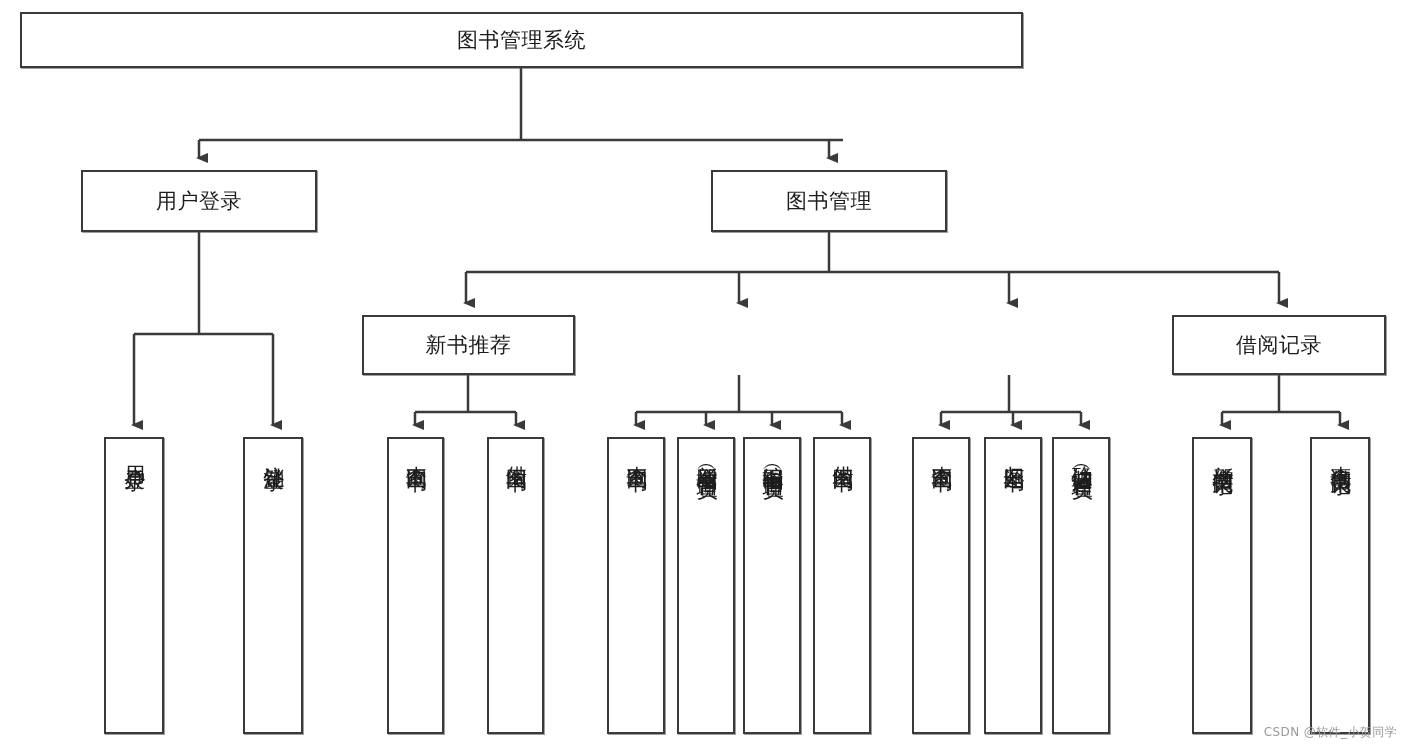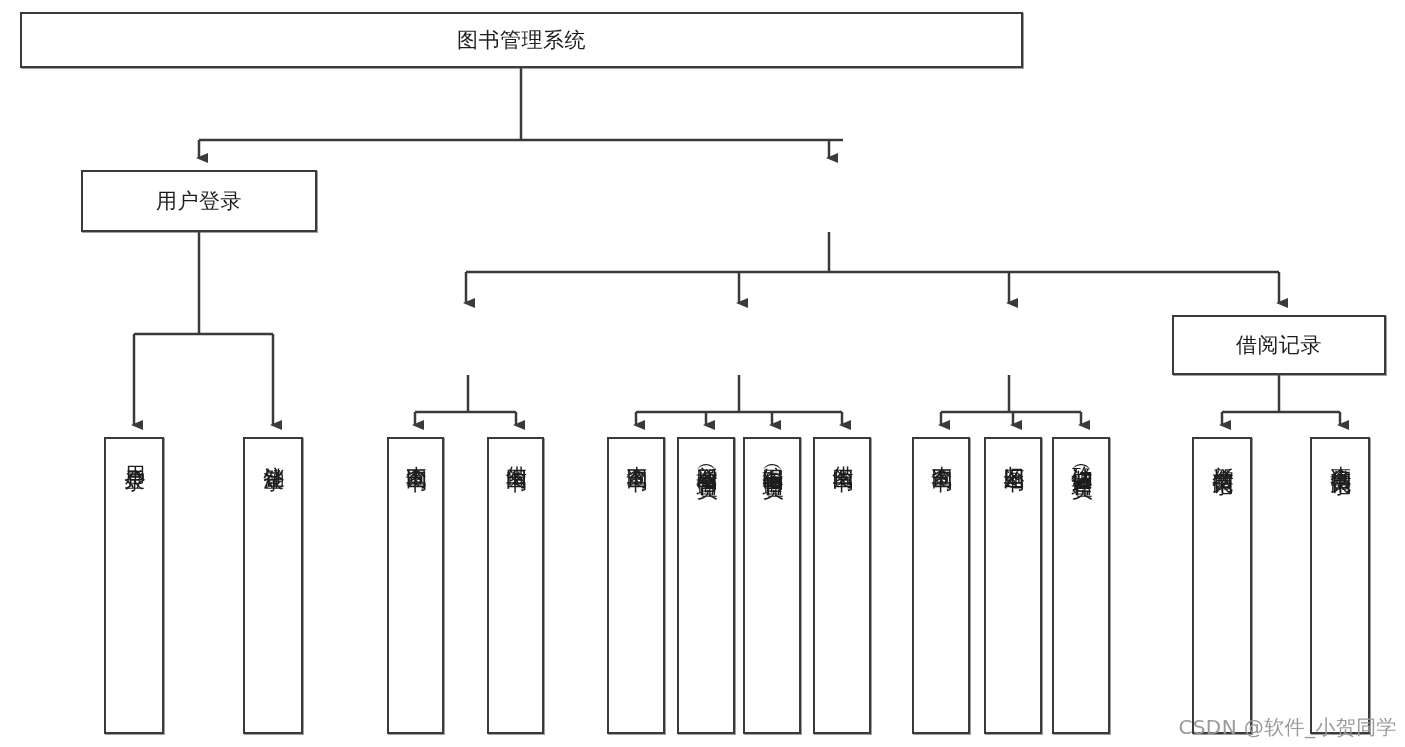--- a/index.html
+++ b/index.html
@@ -55,21 +55,21 @@
     white-space: normal;
     max-height: 282px;
   }
   .v-node.tall .node-label {
     max-height: 285px;
   }
   #watermark {
     position: absolute;
     right: 8px;
     bottom: 6px;
-    font-size: 20px;
+    font-size: 12px;
     color: #9a9a9a;
     letter-spacing: 0.4px;
     white-space: nowrap;
     pointer-events: none;
   }
 </style>
 </head>
 <body>
 
 <div id="canvas">
@@ -124,21 +124,27 @@
     </g>
   </svg>
 
   <div class="node h-node" style="left:20px;top:12px;width:1003px;height:56px;">
     <span class="node-label">图书管理系统</span>
   </div>
 
   <div class="node h-node" style="left:81px;top:170px;width:236px;height:62px;">
     <span class="node-label">用户登录</span>
   </div>
+  <div class="node h-node" style="left:711px;top:170px;width:236px;height:62px;">
+    <span class="node-label">图书管理</span>
+  </div>
 
+  <div class="node h-node" style="left:362px;top:315px;width:213px;height:60px;">
+    <span class="node-label">新书推荐</span>
+  </div>
   <div class="node h-node" style="left:1172px;top:315px;width:214px;height:60px;">
     <span class="node-label">借阅记录</span>
   </div>
 
   <div class="node v-node" style="left:104px;top:437px;width:60px;height:297px;">
     <span class="node-label">用户登录</span>
   </div>
   <div class="node v-node" style="left:243px;top:437px;width:60px;height:297px;">
     <span class="node-label">注销登录</span>
   </div>

